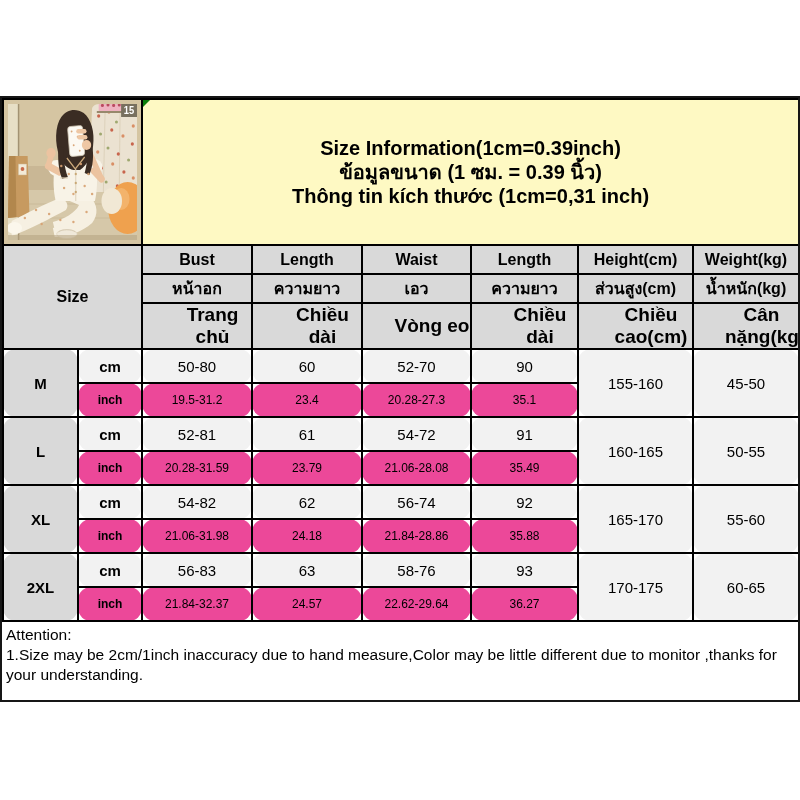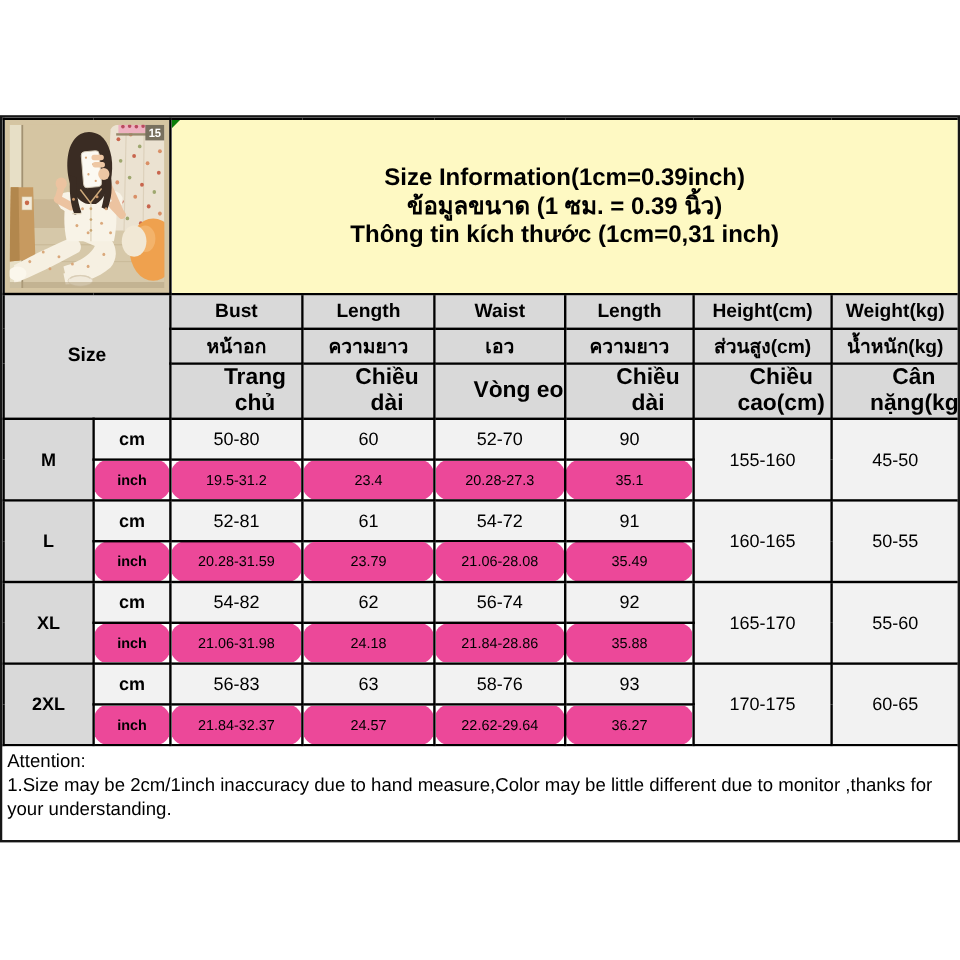--- a/index.html
+++ b/index.html
@@ -16,21 +16,21 @@
   td { border:2px solid #000; text-align:center; vertical-align:middle; padding:0; overflow:hidden; }
   .photo-cell { padding:4px; height:136px; background:#d5c5a2; }
   .photo-cell svg { display:block; width:100%; height:136px; }
   .title-cell { background:#fef9c3; position:relative; }
   .title-inner { display:flex; flex-direction:column; justify-content:center; height:100%; }
   .title-line { font-weight:bold; font-size:20px; line-height:24px; }
   tr.hdr td { background:#d9d9d9; font-weight:bold; font-size:16px; height:27px; }
   tr.hdr-th td { border-top-width:1px; }
   tr.hdr-vi td { font-size:19px; height:26px;padding-left:31px; }
   .size-head { background:#d9d9d9; font-weight:bold; font-size:29px; }
-  tr.cm-row td { background:#f2f2f2; font-size:15px; height:32px; }
+  tr.cm-row td { background:#f2f2f2; font-size:15px; height:32px;border-radius:13px; }
   tr.inch-row td { background:#ec4899; font-size:12px; height:32px; border-top-width:1px;border-radius:13px; }
   td.size-col { background:#d9d9d9 !important; font-weight:bold; font-size:17px; }
   td.unit-cell { font-weight:bold; }
   td.merge-cell { background:#f2f2f2 !important;margin-top:44px; }
   td.tri { position:relative; }
   td.tri::before, .title-cell::before {
     content:""; position:absolute; top:0; left:0; width:0; height:0;
     border-top:7px solid #0a7d0a; border-right:7px solid transparent;
   }
   .attention { flex:1 1 auto; padding:3px 6px 0 4px; font-size:15.5px; line-height:20px; background:#fff; }

